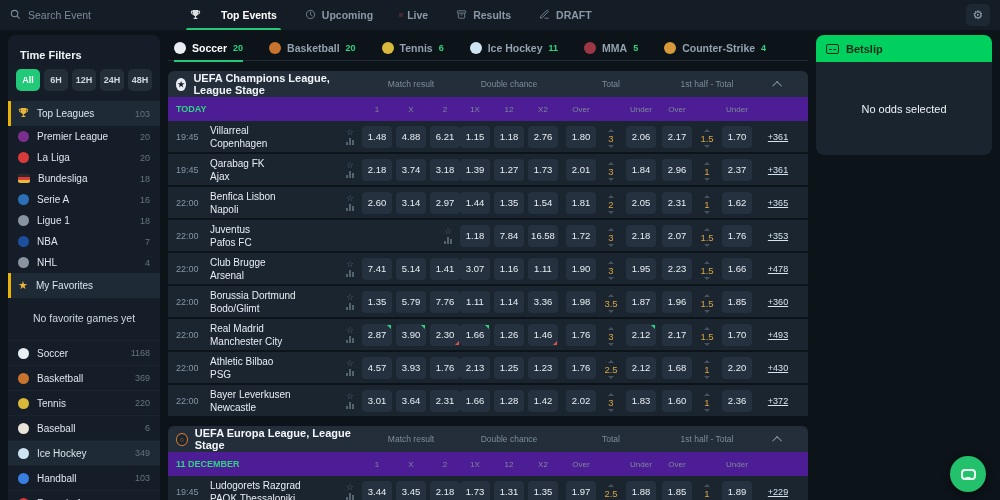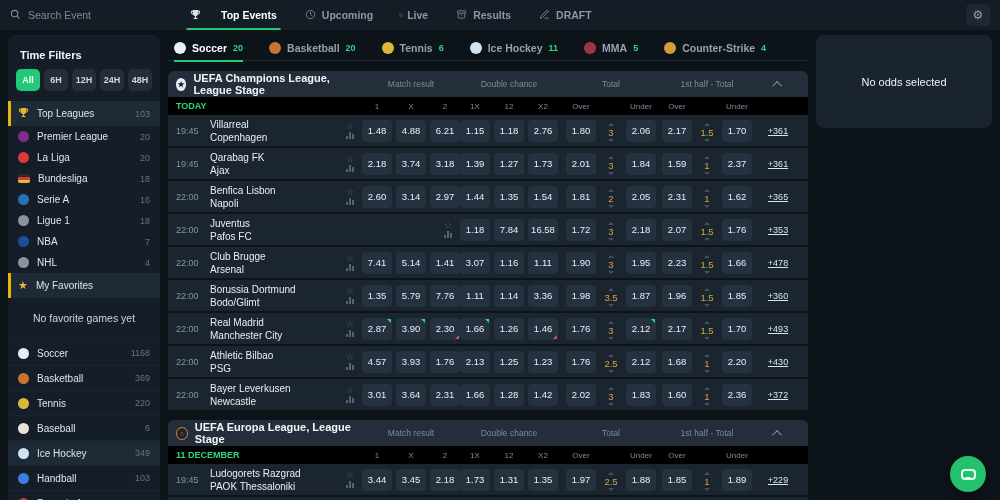--- a/index.html
+++ b/index.html
@@ -54,21 +54,21 @@
   .g-dc { margin-left:0; }
   .g-total,.g-h1 { width:90px; display:flex; justify-content:space-between; align-items:flex-end; flex:0 0 auto; }
   .g-total { margin-left:8px; } .g-h1 { margin-left:6px; }
   .g-more { width:44px; margin-left:4px; display:flex; justify-content:center; flex:0 0 auto; }
 
   .sec-header { height:26px; background:#232e3a; border-radius:6px 6px 0 0; margin-top:10px; padding:0 8px; }
   .sec-title { display:flex; align-items:center; gap:7px; font-size:11px; font-weight:bold; color:#f2f6fa; }
   .mkt-label { font-size:8.5px; color:#7d8b99; width:100%; text-align:center; }
   .chev { width:7px; height:7px; border-left:1.5px solid #8a98a5; border-top:1.5px solid #8a98a5; transform:rotate(45deg) translateY(2px); cursor:pointer; }
 
-  .sub-header { height:18px; background:#000000; padding:0 8px; }
+  .sub-header { height:18px; background:#4c1d95; padding:12px 8px; }
   .day-label { font-size:9px; font-weight:bold; color:#2fd580; text-transform:uppercase; }
   .col-label { width:30px; text-align:center; font-size:8px; color:#7d8b99; }
   .col-gap { width:22px; }
 
   .mrow { height:31px; background:#1a2530; margin-bottom:2px; padding:8px 8px; }
   .m-time { width:34px; font-size:9px; color:#8795a3; flex:0 0 auto; }
   .m-teams { flex:1; min-width:0; font-size:10px; line-height:1.3; color:#e8eef4; cursor:pointer; overflow:hidden; white-space:nowrap; }
   .m-icons { width:16px; display:flex; flex-direction:column; align-items:center; gap:1px; flex:0 0 auto; margin-right:4px; }
   .m-star { color:#55636f; font-size:9px; line-height:1; cursor:pointer; }
   .bars { display:flex; align-items:flex-end; gap:1px; cursor:pointer; height:7px; }
@@ -397,21 +397,21 @@
               <div class="chip">1.39</div>
               <div class="chip">1.27</div>
               <div class="chip">1.73</div>
             </div>
             <div class="g-total">
               <div class="chip">2.01</div>
               <div class="linecell">3</div>
               <div class="chip">1.84</div>
             </div>
             <div class="g-h1">
-              <div class="chip">1.59</div>
+              <div class="chip">2.96</div>
               <div class="linecell">1</div>
               <div class="chip">2.37</div>
             </div>
             <div class="g-more">
               <span class="more-link">+361</span>
             </div>
           </div>
           <div class="grid mrow">
             <div class="g-left">
               <span class="m-time">22:00</span>
@@ -779,20 +779,24 @@
           <div class="grid mrow">
             <div class="g-more">
               <span class="more-link"></span>
             </div>
           </div>
         </div>
     </main>
 
     <aside class="rightcol">
       <div class="betslip">
+        <div class="bs-head">
+          <span class="ticket"></span>
+          <span>Betslip</span>
+        </div>
         <div class="bs-body">No odds selected</div>
       </div>
     </aside>
 
   </div>
 
   <div class="chat-fab">
     <span class="bubble"></span>
   </div>
 

